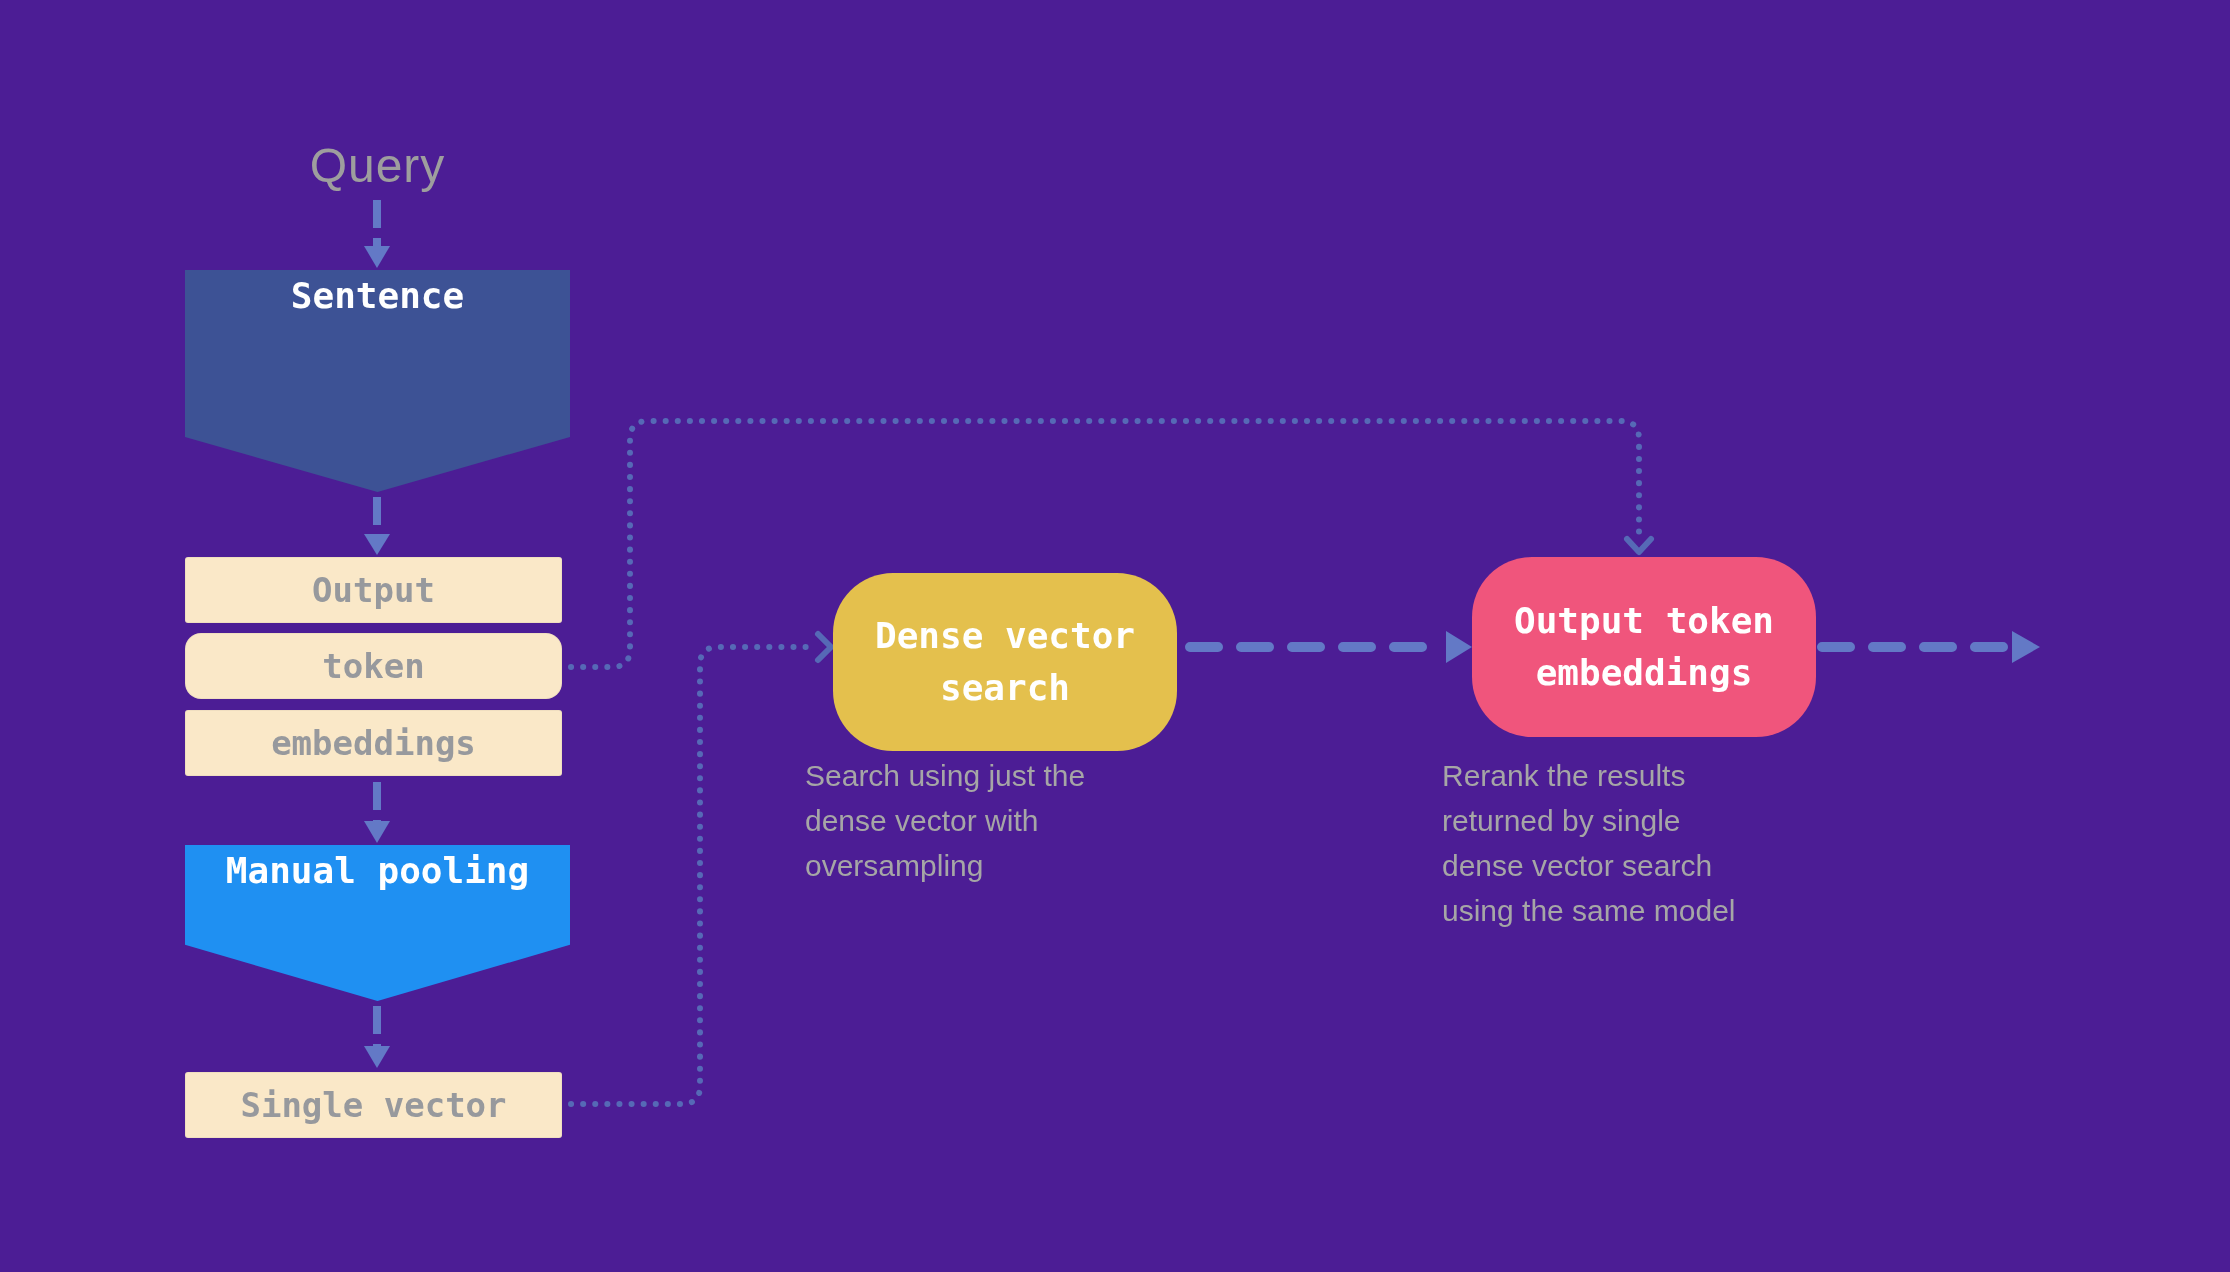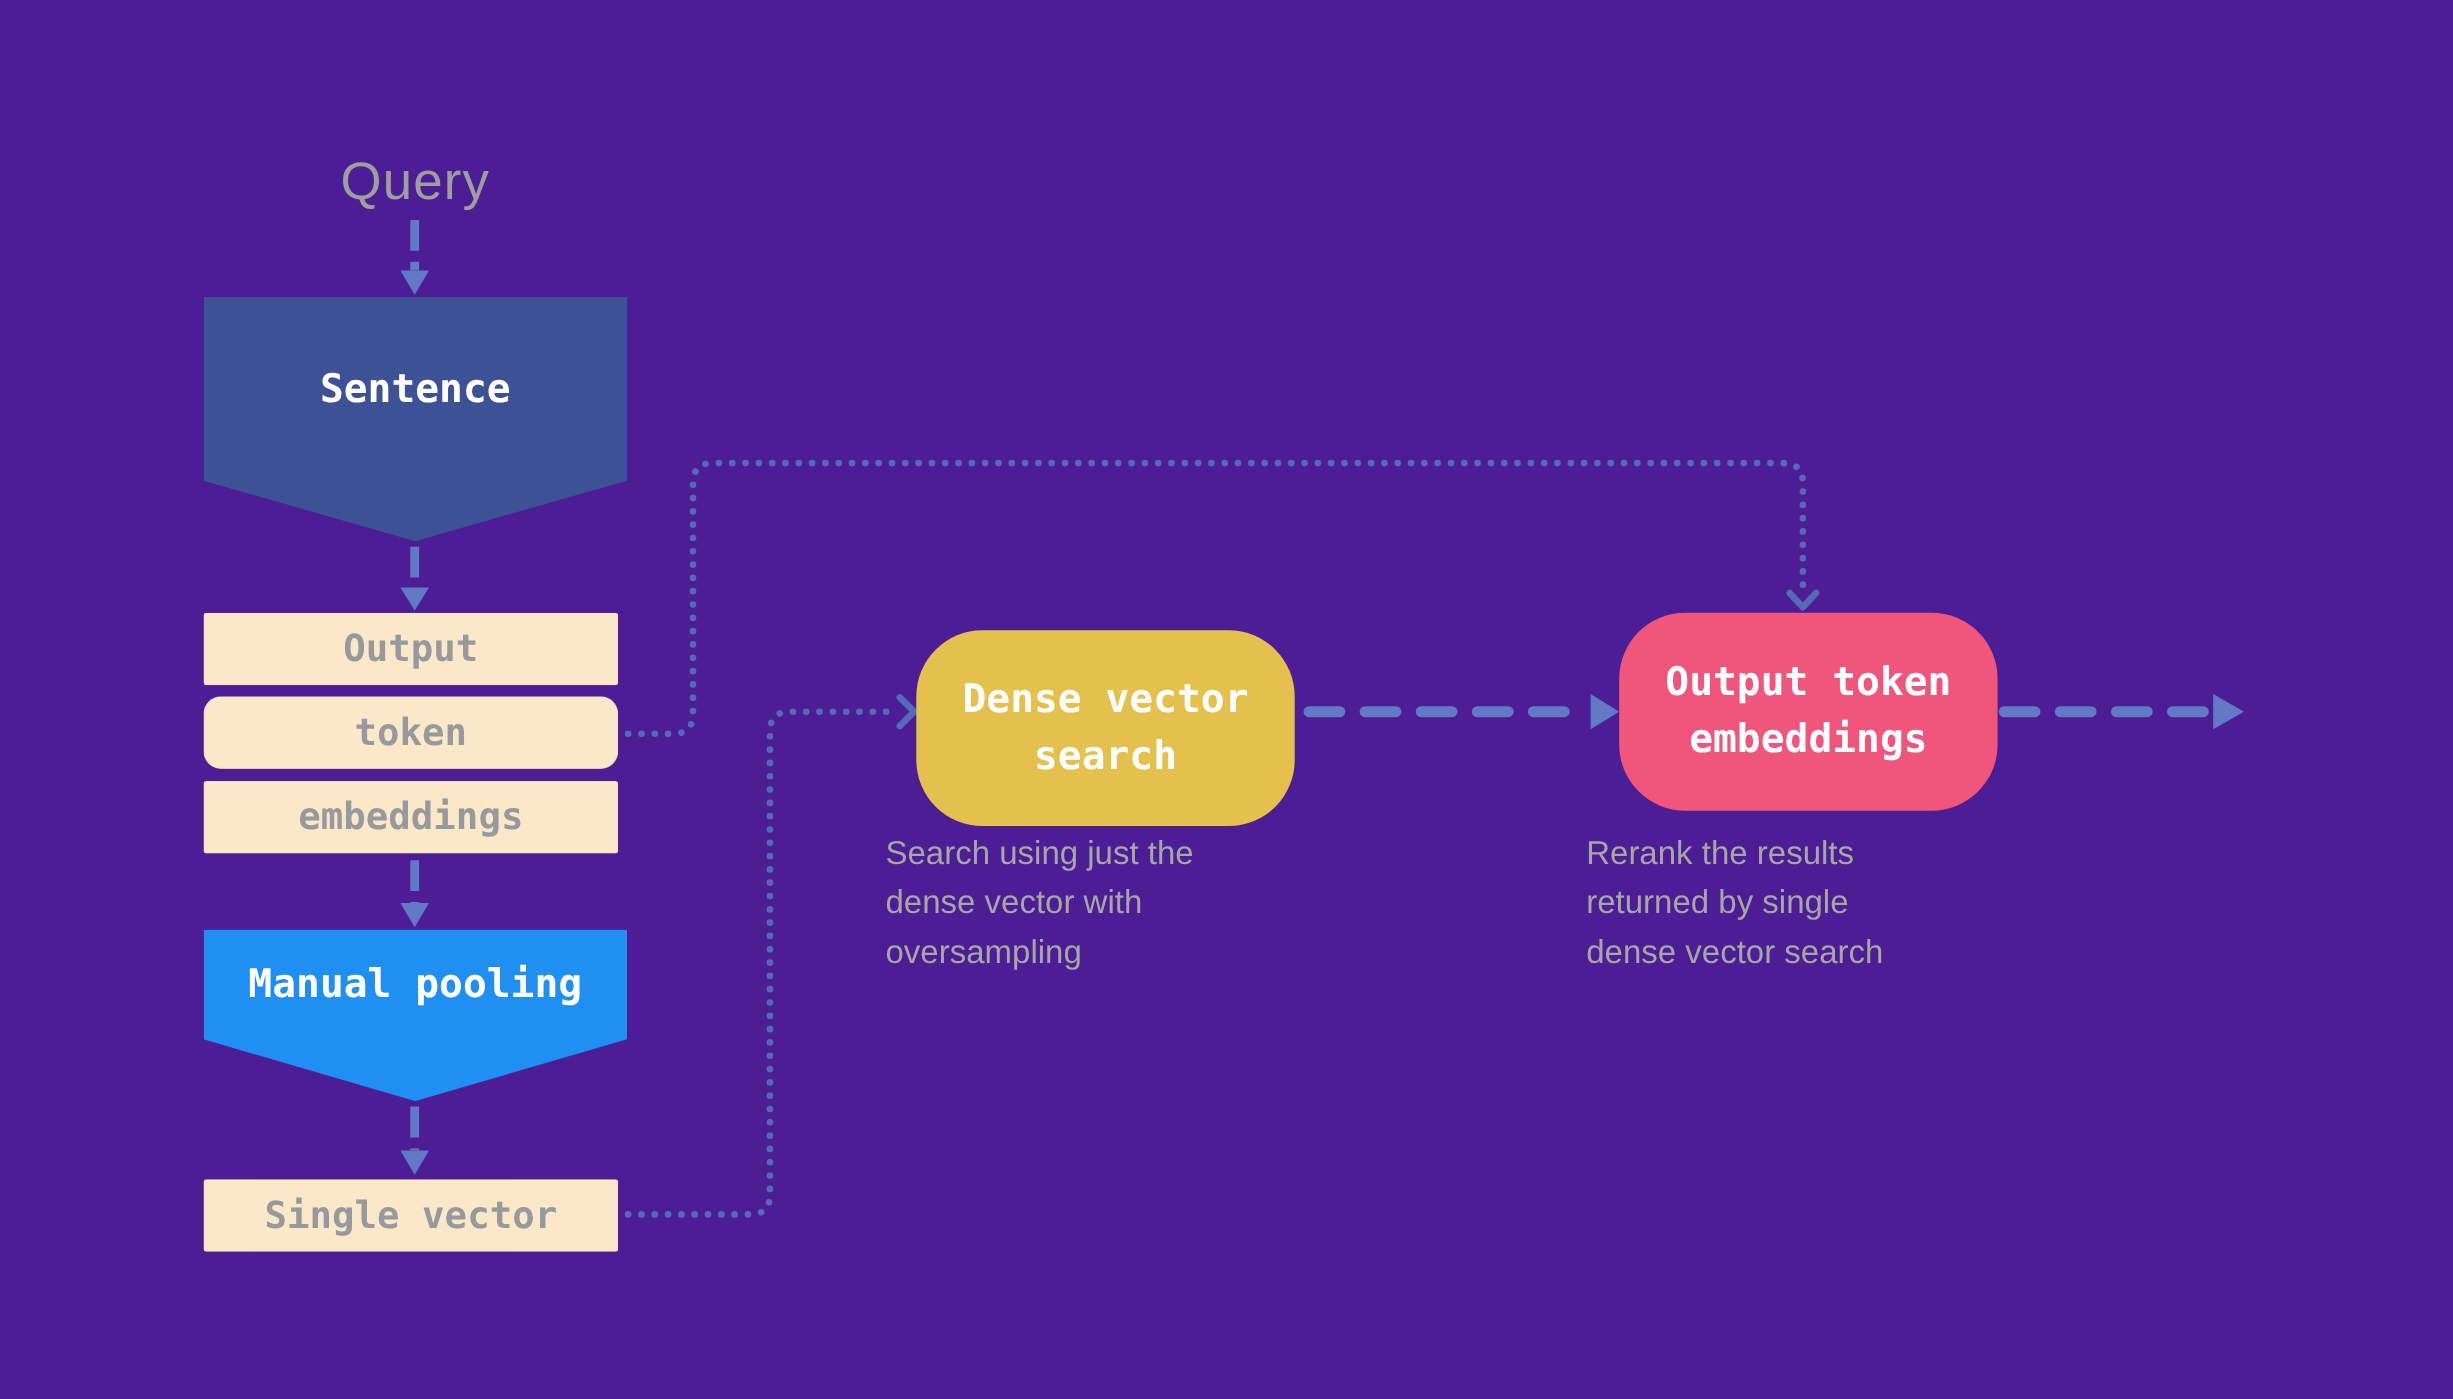--- a/index.html
+++ b/index.html
@@ -38,21 +38,21 @@
     text-align: center;
     font-size: 48px;
     color: var(--label_gray);
     letter-spacing: 1px;
   }
 
   .pent {
     position: absolute;
     left: 185px; width: 385px;
     display: flex; flex-direction: column;
-    align-items: center; justify-content: center;
+    align-items: center; justify-content: space-between;
     box-sizing: border-box;
     color: var(--white);
     text-align: center;
     font-size: 36px;
     line-height: 52px;
   }
   .pent-navy {
     top: 270px; height: 222px;
     background: var(--navy);
     clip-path: polygon(0 0, 100% 0, 100% 75.2%, 50% 100%, 0 75.2%);
@@ -207,15 +207,16 @@
   </div>
 
   <div class="pill pill-pink mono">
     <span>Output token</span>
     <span>embeddings</span>
   </div>
   <div class="caption caption-pink">
     <div>Rerank the results</div>
     <div>returned by single</div>
     <div>dense vector search</div>
+    <div>using the same model</div>
   </div>
 
 </div>
 
 </body></html>

